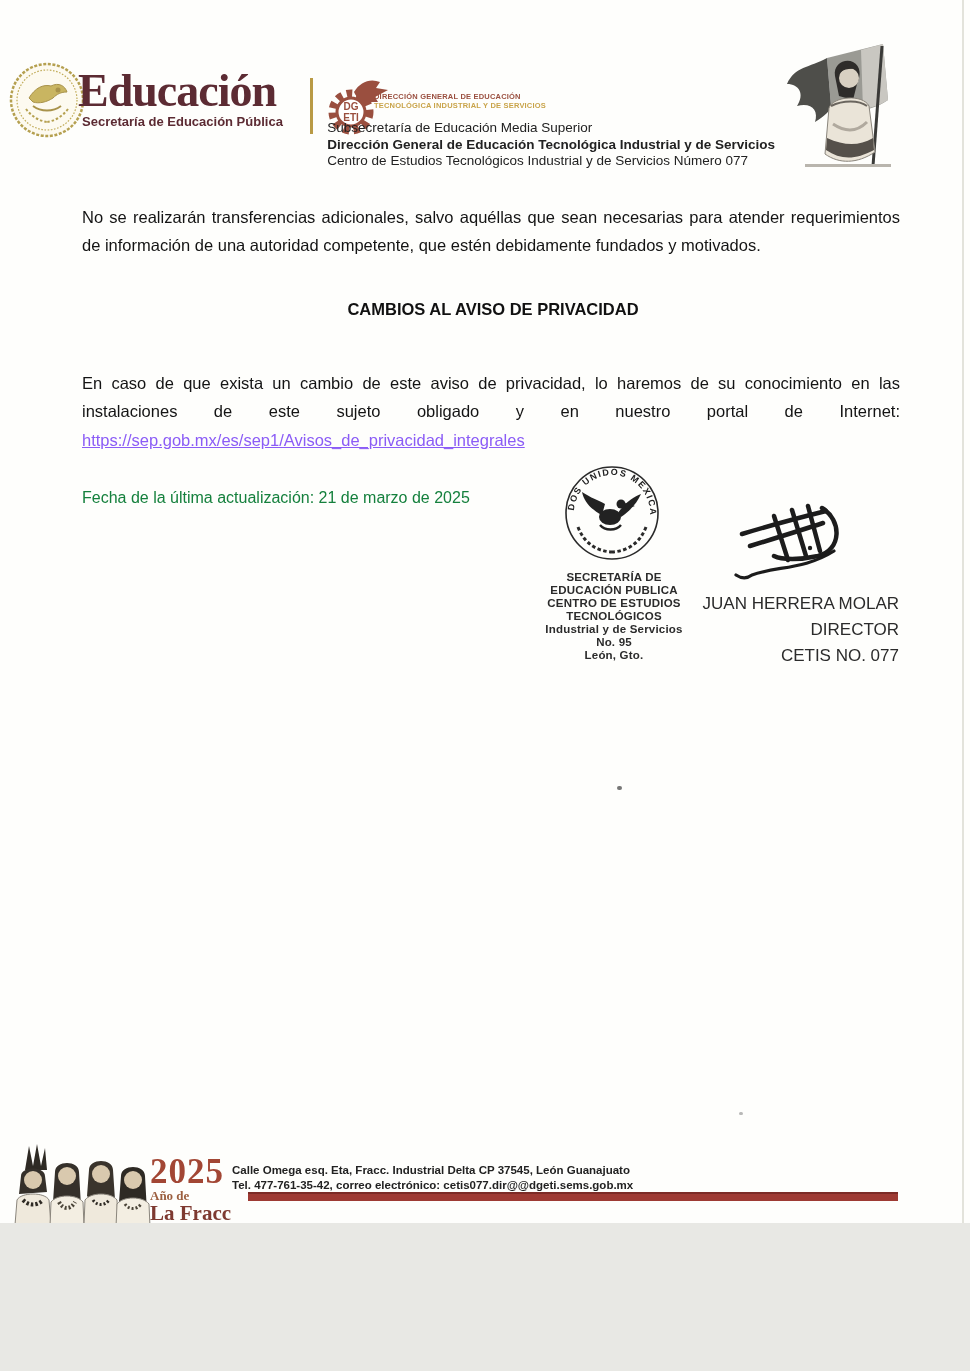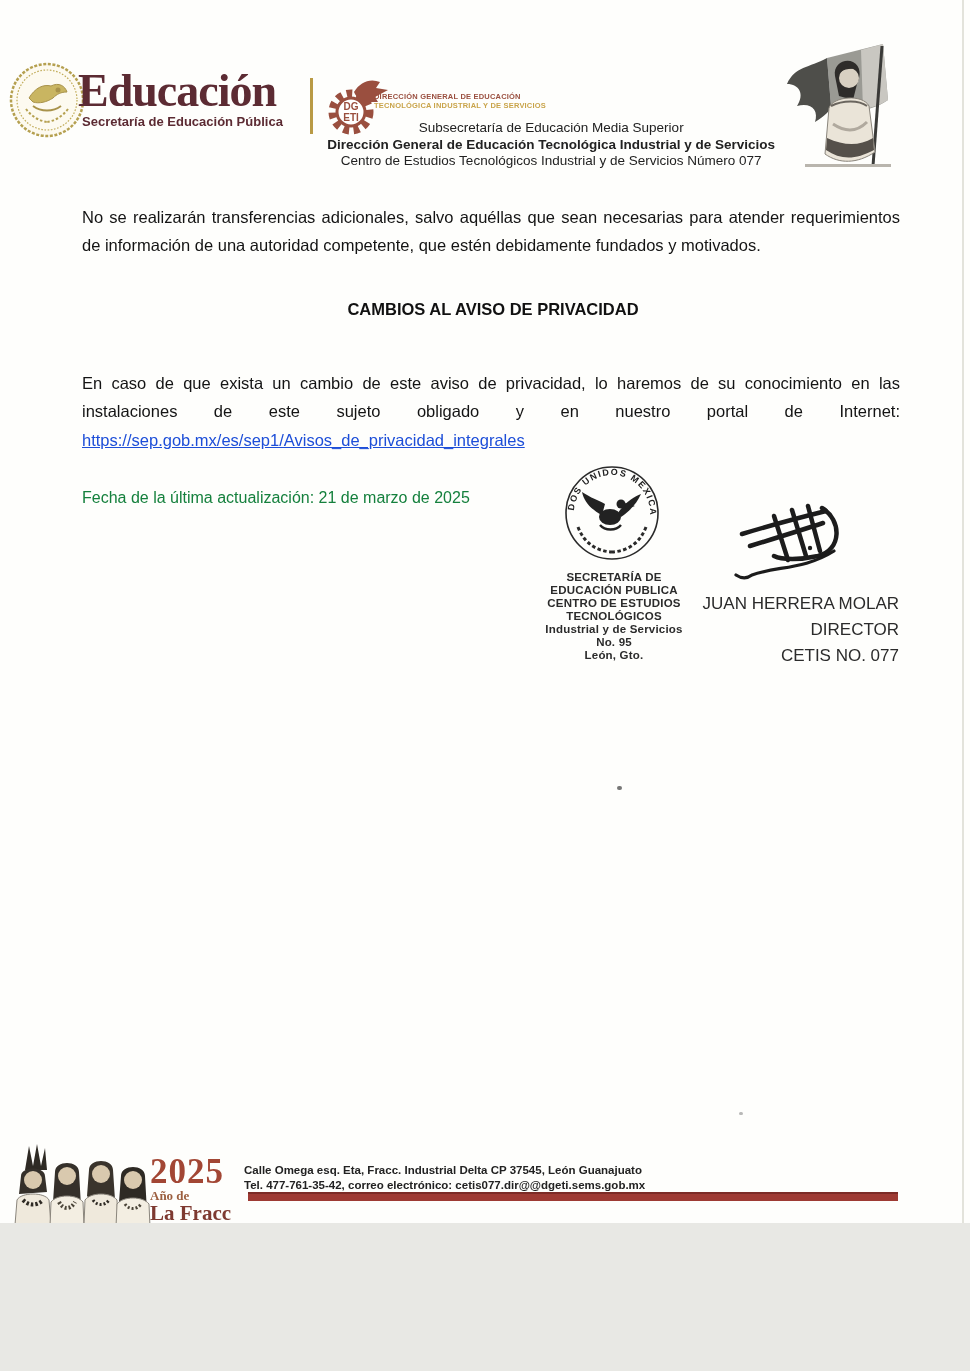--- a/index.html
+++ b/index.html
@@ -17,36 +17,36 @@
     font-weight:bold;font-size:46px;letter-spacing:-1px;color:#5c2b33;
   }
   .sep-tagline{
     left:82px;top:114px;font-size:13px;font-weight:bold;color:#5c2b33;
   }
   .gold-sep{left:310px;top:78px;width:3px;height:56px;background:#b99a45;}
   .dgeti-text{left:374px;top:92px;line-height:9px;}
   .dgeti-text .l1{font-size:7.5px;font-weight:bold;color:#9a4f3f;letter-spacing:.2px;}
   .dgeti-text .l2{font-size:7.5px;font-weight:bold;color:#c9a44a;letter-spacing:.2px;}
   .hdr-right{
-    right:195px;top:120px;text-align:center;font-size:13.5px;line-height:16.5px;color:#222;
+    right:195px;top:120px;text-align:left;font-size:13.5px;line-height:16.5px;color:#222;
   }
   .hdr-right .bold{font-weight:bold;}
 
   
   .para{
     left:82px;width:818px;text-align:justify;
     font-size:16.5px;line-height:28.5px;color:#141414;
   }
   .p1{top:186px;}
   .heading{
     left:84px;top:300px;width:818px;text-align:center;
     font-weight:bold;font-size:16.5px;color:#111;
   }
   .p2{top:352px;}
-  .p2 a{color:#1d4ed8;}
+  .p2 a{color:#8b5cf6;}
   .dateline{left:82px;top:489px;font-size:16px;color:#15803d;}
 
   
   .stamp-seal{left:560px;top:461px;}
   .stamp-text{
     left:540px;top:571px;width:148px;text-align:center;
     font-weight:bold;font-size:11.5px;line-height:13px;color:#2b2b2b;letter-spacing:.2px;
   }
 
   
@@ -59,21 +59,21 @@
   
   .women{left:5px;top:1142px;}
   .year-block{
     left:150px;top:1155px;width:92px;
     font-family:"Liberation Serif","DejaVu Serif",serif;color:#7e3a31;
   }
   .year-block .y{font-size:35px;font-weight:bold;color:#a24634;letter-spacing:1px;line-height:34px;}
   .year-block .sub{font-size:13px;font-weight:bold;color:#9c5f3f;line-height:13px;}
   .year-block .c1,.year-block .c2{font-size:21px;font-weight:bold;line-height:23px;color:#7e3a31;}
   .addr{
-    left:244px;top:1163px;font-size:11.5px;line-height:15px;font-weight:600;color:#222;
+    left:232px;top:1163px;font-size:11.5px;line-height:15px;font-weight:600;color:#222;
   }
   .foot-bar{
     left:248px;top:1192px;width:650px;height:9px;
     background:linear-gradient(#7c2b26 0 2px,#9e3a33 2px 100%);
   }
 
   
   .scanline{left:962px;top:0;width:2px;height:1371px;background:#dcdcd2;opacity:.8;}
   .speck1{left:617px;top:786px;width:5px;height:4px;background:#4a4a4a;border-radius:2px;opacity:.75;}
   .speck2{left:739px;top:1112px;width:4px;height:3px;background:#9a9a9a;border-radius:2px;opacity:.7;}

